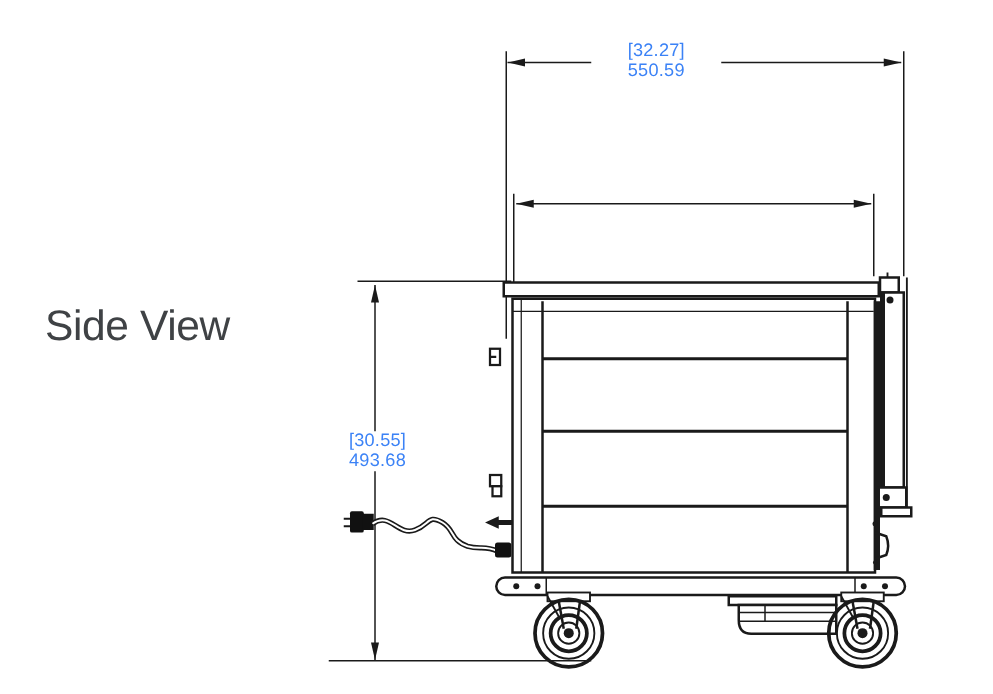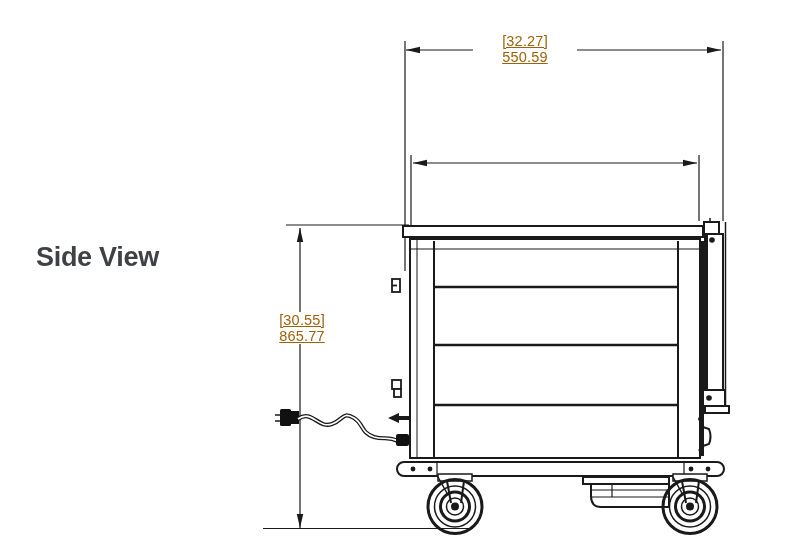--- a/index.html
+++ b/index.html
@@ -8,34 +8,33 @@
     width:794px;height:555px;
     background:#ffffff;
     font-family:"Liberation Sans", sans-serif;
     overflow:hidden;
   }
   .canvas svg{position:absolute;left:0;top:0;}
   .dim-text{
     position:absolute;
     text-align:center;
     background:#ffffff;
-    color:#a16207;
+    color:#3b82f6;
     font-size:14.5px;
     line-height:16px;
     letter-spacing:0.2px;
     white-space:nowrap;
     padding:0 2px;
-    text-decoration:underline;
   }
   .view-label{
     position:absolute;
     left:36px;top:242px;
     color:#3f4245;
-    font-size:27px;
-    font-weight:700;
+    font-size:34px;
+    font-weight:400;
     letter-spacing:-0.3px;
   }
 </style>
 </head>
 <body>
 
 <div class="canvas">
 
   <svg width="794" height="555" viewBox="0 0 794 555" fill="none" stroke="#1a1a1a">
 
@@ -161,18 +160,18 @@
   </svg>
 
   <div class="view-label">Side View</div>
 
   <div class="dim-text" style="left:473px;top:33px;width:100px;">
     <div>[32.27]</div>
     <div>550.59</div>
   </div>
 
 
-  <div class="dim-text" style="left:255px;top:312px;width:90px;">
+  <div class="dim-text" style="left:255px;top:345px;width:90px;">
     <div>[30.55]</div>
-    <div>865.77</div>
+    <div>493.68</div>
   </div>
 
 </div>
 
 </body></html>

